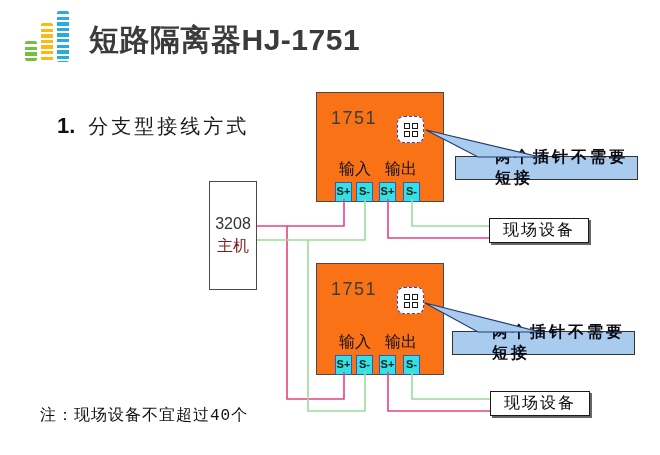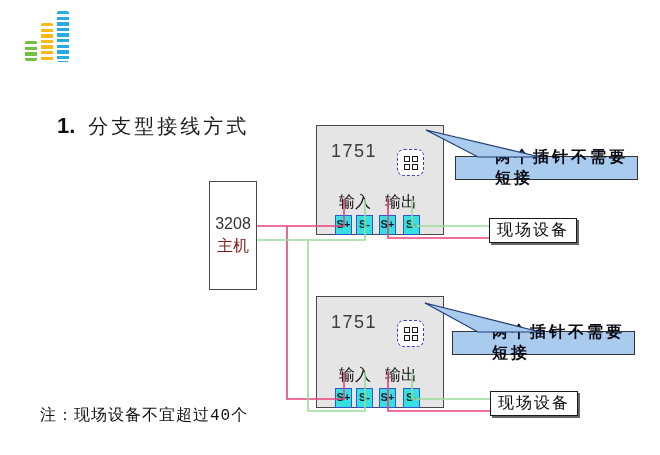--- a/index.html
+++ b/index.html
@@ -13,21 +13,21 @@
   .bar-y{left:41px;top:23px;height:38px;background:repeating-linear-gradient(to bottom,#FDB913 0 3.5px,#fff 3.5px 5.6px);}
   .bar-b{left:57px;top:11px;height:51px;background:repeating-linear-gradient(to bottom,#29ABE2 0 3.5px,#fff 3.5px 5.6px);}
 
   .title{position:absolute;left:89px;top:20px;font-size:30px;font-weight:600;color:#3b3b3b;letter-spacing:0.5px;}
 
   .section{position:absolute;left:57px;top:113px;display:flex;align-items:baseline;gap:13px;}
   .section-num{font-size:22px;font-weight:bold;color:#111;}
   .section-title{font-size:20px;letter-spacing:3px;color:#1c1c1c;font-family:"Liberation Serif",serif;}
 
   
-  .iso-box{position:absolute;width:126px;background:#e5e5e5;border:1.5px solid #4a4a4a;box-sizing:content-box;margin-top:33px;}
+  .iso-box{position:absolute;width:126px;background:#f97316;border:1.5px solid #4a4a4a;box-sizing:content-box;}
   .iso-1{left:316px;top:92px;height:108px;}
   .iso-2{left:316px;top:263px;height:110px;}
   .model{position:absolute;left:14px;top:15px;font-size:18px;color:#3d3d3d;letter-spacing:1.5px;}
 
   .pins{position:absolute;left:80px;top:23px;width:27px;height:27px;border:1.5px dashed #3A3ACC;
         border-radius:7px;display:flex;align-items:center;justify-content:center;box-sizing:border-box;background:#fff;}
   .pin-grid{display:grid;grid-template-columns:6px 6px;grid-template-rows:6px 6px;gap:2px;}
   .pin-sq{width:6px;height:6px;border:1.5px solid #1a1a1a;box-sizing:border-box;background:#fff;}
 
   .io-label{position:absolute;bottom:21px;font-size:16px;color:#111;text-align:center;font-family:"Liberation Serif",serif;}
@@ -45,21 +45,21 @@
   .host-name{font-size:16px;color:#7f1d1d;font-family:"Liberation Serif",serif;}
 
   
   .callout{position:absolute;width:183px;height:24px;background:#A9CCEE;border:1px solid #333;box-sizing:border-box;
            display:flex;align-items:center;justify-content:center;font-family:"Liberation Serif",serif;
            font-size:16px;font-weight:bold;color:#0a0a14;letter-spacing:3px;padding-left:39px;}
   .callout-1{left:455px;top:156px;}
   .callout-2{left:452px;top:331px;}
 
   
-  .fd{position:absolute;width:88px;height:25px;background:#fff;border:1.6px solid #1a1a1a;box-sizing:border-box;
+  .fd{position:absolute;width:100px;height:25px;background:#fff;border:1.6px solid #1a1a1a;box-sizing:border-box;
       box-shadow:2px 2px 0 #666;display:flex;align-items:center;justify-content:center;
       font-family:"Liberation Serif",serif;font-size:16px;color:#0a0a0a;letter-spacing:2px;}
   .fd-1{left:489px;top:218px;}
   .fd-2{left:490px;top:391px;}
 
   .footnote{position:absolute;left:40px;top:405px;font-size:16px;color:#111;
             font-family:Liberation Mono, monospace;letter-spacing:1px;}
 
   .wire-layer{position:absolute;left:0;top:0;width:660px;height:455px;z-index:5;pointer-events:none;}
 </style>
@@ -67,20 +67,21 @@
 <body>
 
 <div class="canvas">
 
   <div class="logo">
     <div class="bar bar-g"></div>
     <div class="bar bar-y"></div>
     <div class="bar bar-b"></div>
   </div>
 
+  <div class="title">短路隔离器HJ-1751</div>
 
   <div class="section">
     <span class="section-num">1.</span>
     <span class="section-title">分支型接线方式</span>
   </div>
 
   <div class="host">
     <span class="host-model">3208</span>
     <span class="host-name">主机</span>
   </div>

